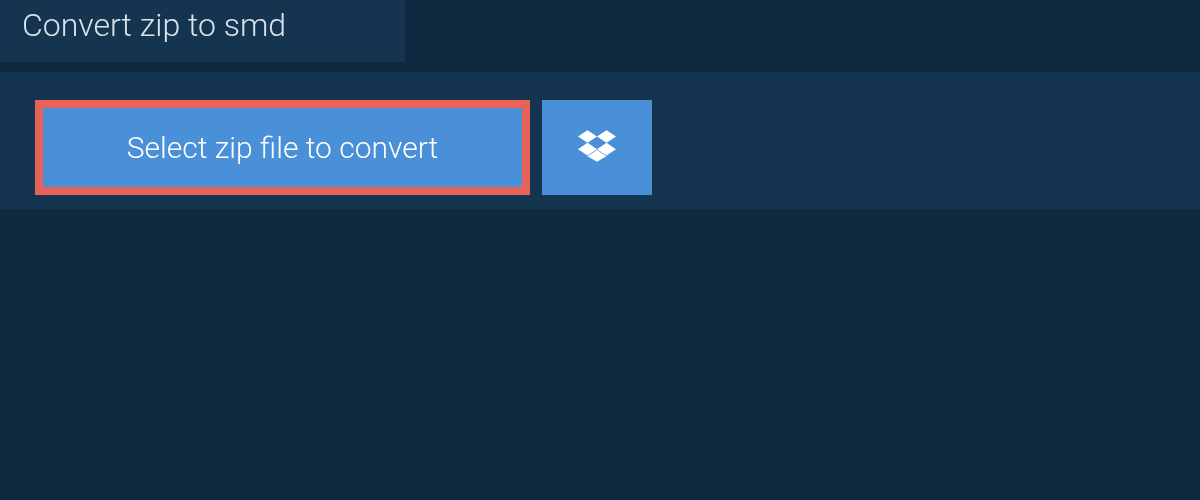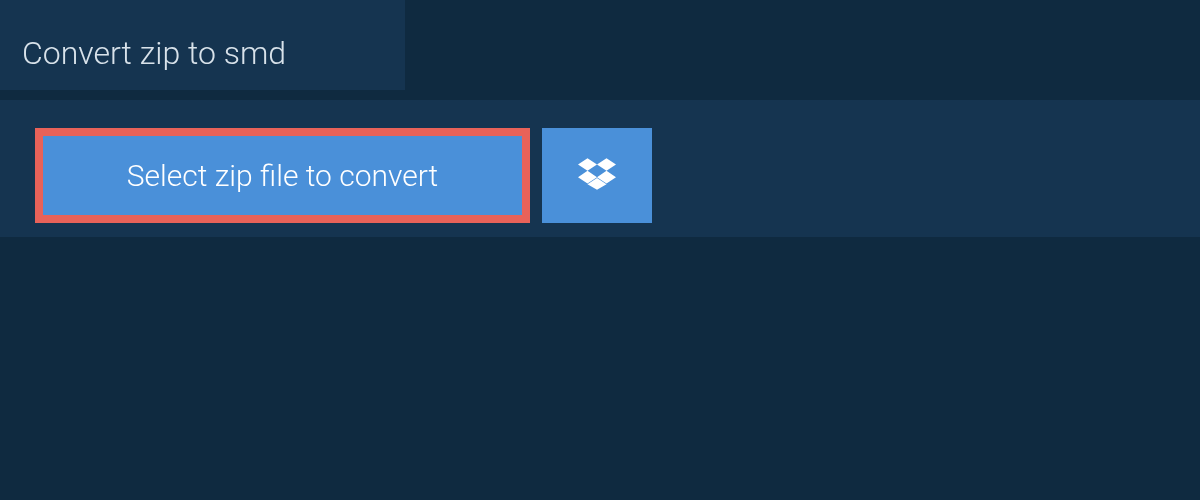--- a/index.html
+++ b/index.html
@@ -6,21 +6,21 @@
     body {
       width: 1200px;
       height: 500px;
       background: #0f2a40;
       font-family: -apple-system, BlinkMacSystemFont, "Segoe UI", Roboto, sans-serif;
       overflow: hidden;
     }
     .tab-header {
       background: #153450;
       display: inline-block;
-      padding: 34px 38px 18px 22px;
+      padding: 6px 38px 18px 22px;
       min-width: 405px;
     }
     .tab-title {
       color: #d8e2ea;
       font-size: 32px;
       font-weight: 300;
     }
     .content-area {
       background: #153450;
       padding: 28px 35px 14px 35px;

